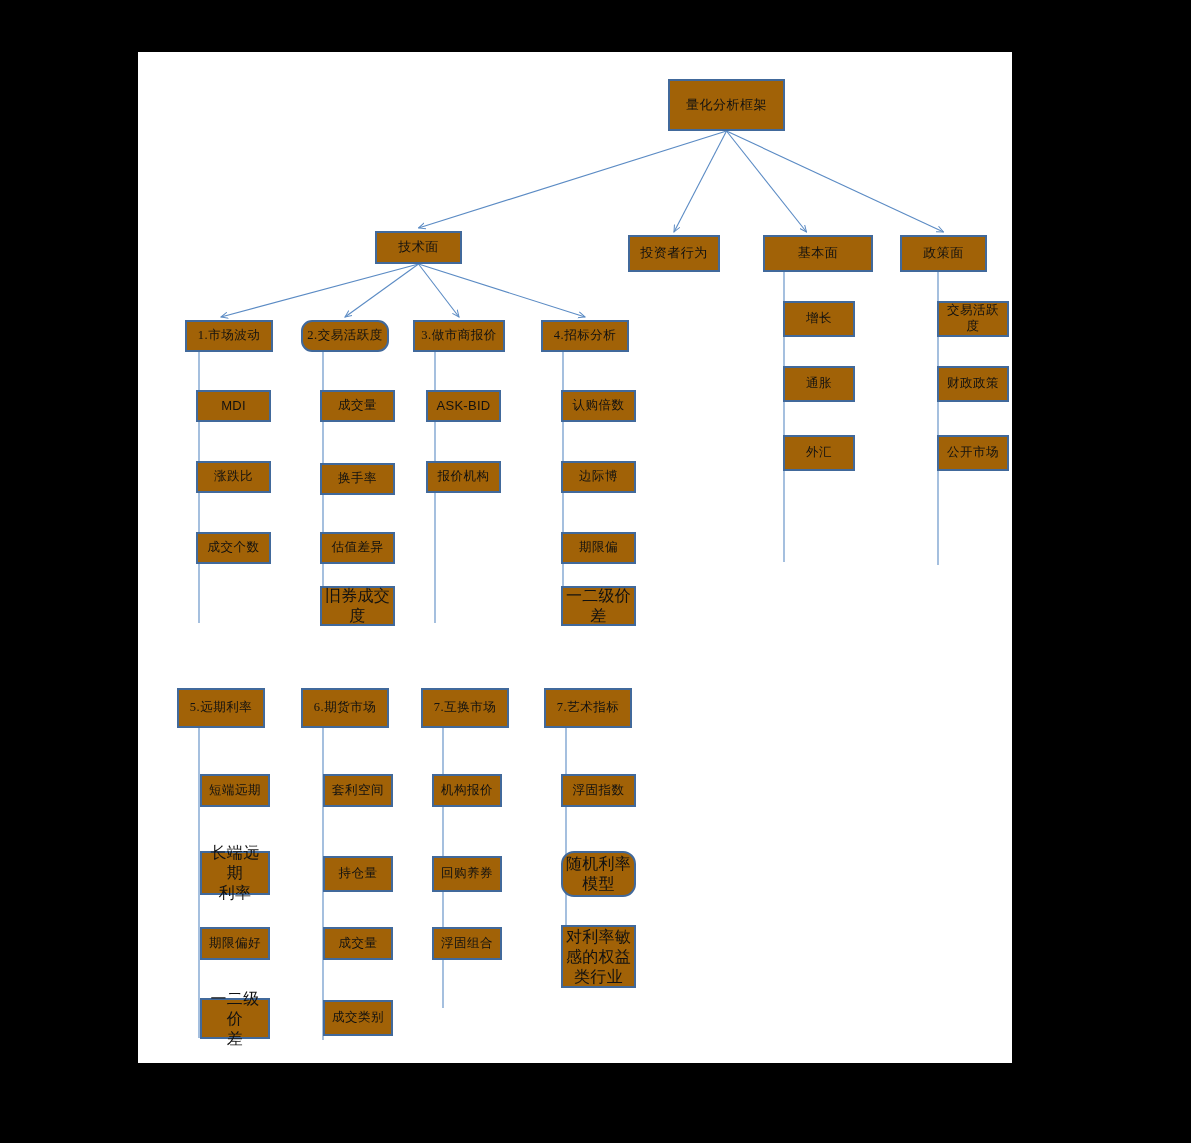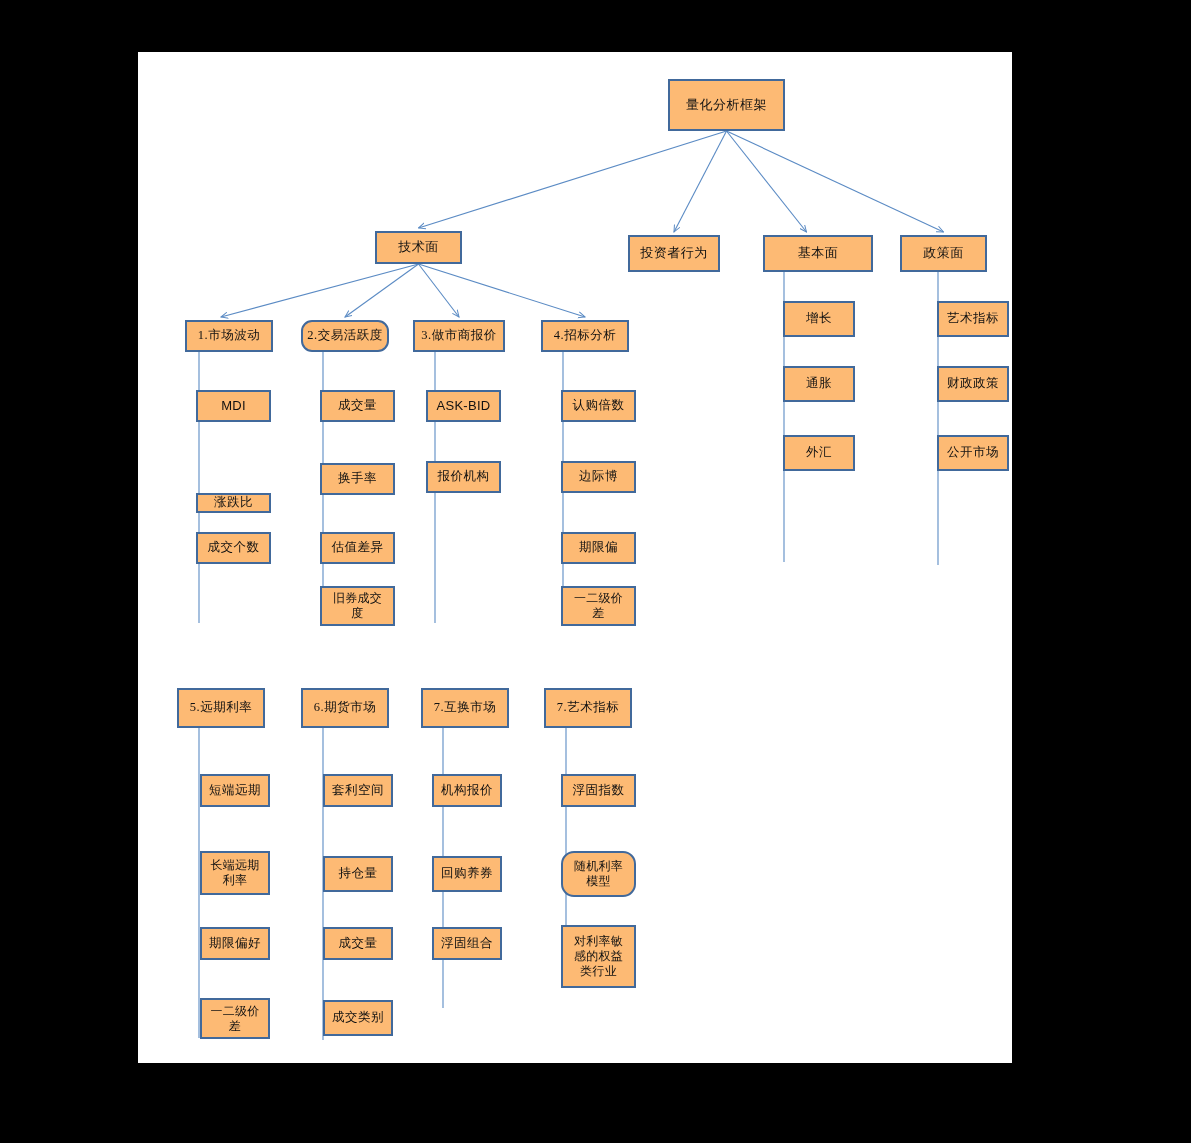--- a/index.html
+++ b/index.html
@@ -28,40 +28,40 @@
     left: 0;
     top: 0;
     width: 1191px;
     height: 1143px;
     pointer-events: none;
   }
   .node {
     position: absolute;
     box-sizing: border-box;
     border: 2px solid #41699b;
-    background: #fdba74;
+    background: #a16207;
     color: #111111;
     display: flex;
     align-items: center;
     justify-content: center;
     text-align: center;
     line-height: 1.25;
     font-size: 12.5px;
     letter-spacing: 0.5px;
     padding: 1px 2px;
     white-space: pre-line;
   }
   .node.latin {
     font-family: "Liberation Sans", "DejaVu Sans", sans-serif;
     letter-spacing: 0.3px;
     font-size: 13px;
   }
   .node.root { font-size: 13px; }
   .node.lvl2 { font-size: 13px; }
-  .node.wrap { font-size: 12px; letter-spacing: 0.3px; }
+  .node.wrap { font-size: 16px; letter-spacing: 0.3px; }
 </style>
 </head>
 <body>
 
 <div id="canvas"></div>
 
 <svg id="svg-layer" xmlns="http://www.w3.org/2000/svg" viewBox="0 0 1191 1143">
   <defs>
     <marker id="arrow" viewBox="0 0 10 10" refX="9" refY="5" markerWidth="7" markerHeight="7" orient="auto-start-reverse">
       <path d="M 0 1 L 9 5 L 0 9" fill="none" stroke="#5b8bc4" stroke-width="1.3"></path>
@@ -97,21 +97,21 @@
     <div class="node lvl2" style="left: 900px; top: 235px; width: 87px; height: 37px;">政策面</div>
     <div class="node" style="left: 177px; top: 320px; width: 88px; height: 32px; margin-left: 8px;">1.市场波动</div>
     <div class="node" style="left: 301px; top: 320px; width: 88px; height: 32px; border-radius: 11px;">2.交易活跃度</div>
     <div class="node" style="left: 413px; top: 320px; width: 92px; height: 32px;">3.做市商报价</div>
     <div class="node" style="left: 541px; top: 320px; width: 88px; height: 32px;">4.招标分析</div>
     <div class="node" style="left: 177px; top: 688px; width: 88px; height: 40px;">5.远期利率</div>
     <div class="node" style="left: 301px; top: 688px; width: 88px; height: 40px;">6.期货市场</div>
     <div class="node" style="left: 421px; top: 688px; width: 88px; height: 40px;">7.互换市场</div>
     <div class="node" style="left: 544px; top: 688px; width: 88px; height: 40px;">7.艺术指标</div>
     <div class="node latin" style="left: 196px; top: 390px; width: 75px; height: 32px;">MDI</div>
-    <div class="node" style="left: 196px; top: 461px; width: 75px; height: 20px; margin-top: 32px;">涨跌比</div>
+    <div class="node" style="left: 196px; top: 461px; width: 75px; height: 32px;">涨跌比</div>
     <div class="node" style="left: 196px; top: 532px; width: 75px; height: 32px;">成交个数</div>
     <div class="node" style="left: 320px; top: 390px; width: 75px; height: 32px;">成交量</div>
     <div class="node" style="left: 320px; top: 463px; width: 75px; height: 32px;">换手率</div>
     <div class="node" style="left: 320px; top: 532px; width: 75px; height: 32px;">估值差异</div>
     <div class="node wrap" style="left: 320px; top: 586px; width: 75px; height: 40px;">旧券成交
 度</div>
     <div class="node latin" style="left: 426px; top: 390px; width: 75px; height: 32px;">ASK-BID</div>
     <div class="node" style="left: 426px; top: 461px; width: 75px; height: 32px;">报价机构</div>
     <div class="node" style="left: 561px; top: 390px; width: 75px; height: 32px;">认购倍数</div>
     <div class="node" style="left: 561px; top: 461px; width: 75px; height: 32px;">边际博</div>
@@ -133,16 +133,16 @@
     <div class="node" style="left: 432px; top: 927px; width: 70px; height: 33px;">浮固组合</div>
     <div class="node" style="left: 561px; top: 774px; width: 75px; height: 33px;">浮固指数</div>
     <div class="node wrap" style="left: 561px; top: 851px; width: 75px; height: 46px; border-radius: 13px;">随机利率
 模型</div>
     <div class="node wrap" style="left: 561px; top: 925px; width: 75px; height: 63px;">对利率敏
 感的权益
 类行业</div>
     <div class="node" style="left: 783px; top: 301px; width: 72px; height: 36px;">增长</div>
     <div class="node" style="left: 783px; top: 366px; width: 72px; height: 36px;">通胀</div>
     <div class="node" style="left: 783px; top: 435px; width: 72px; height: 36px;">外汇</div>
-    <div class="node" style="left: 937px; top: 301px; width: 72px; height: 36px;">艺术指标</div>
+    <div class="node" style="left: 937px; top: 301px; width: 72px; height: 36px;">交易活跃度</div>
     <div class="node" style="left: 937px; top: 366px; width: 72px; height: 36px;">财政政策</div>
     <div class="node" style="left: 937px; top: 435px; width: 72px; height: 36px;">公开市场</div>
   </div>
 
 </body></html>

